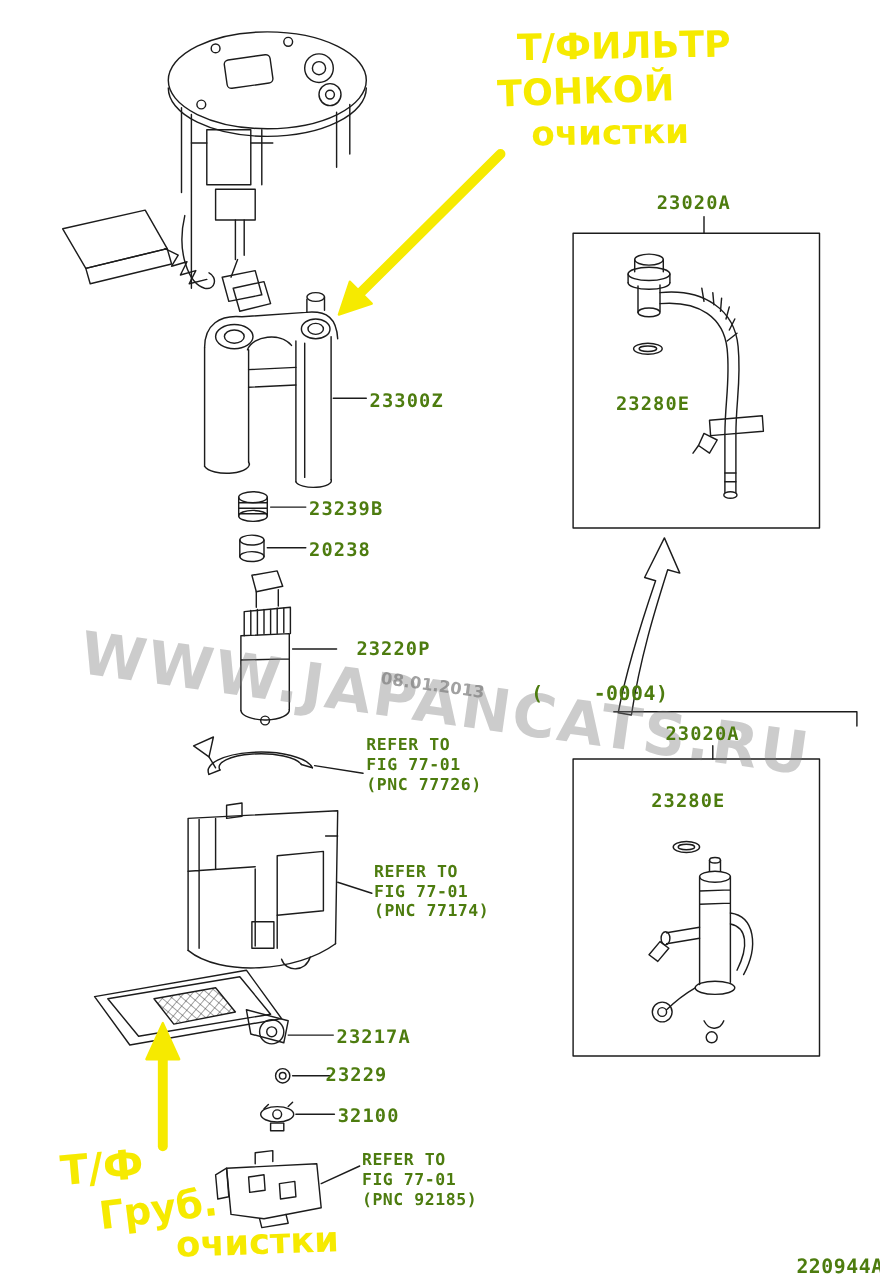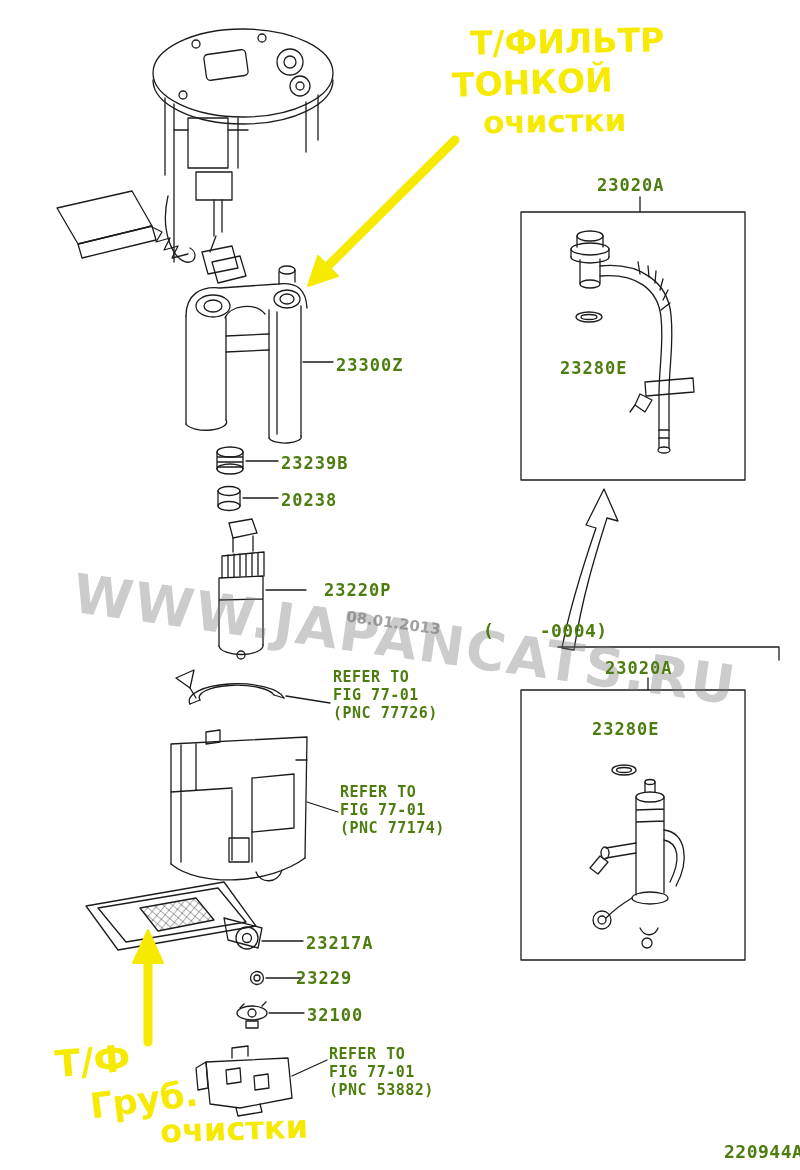--- a/index.html
+++ b/index.html
@@ -231,21 +231,21 @@
     <div>(PNC 77726)</div>
   </div>
   <div class="refblk" style="left:340px;top:783px">
     <div>REFER TO</div>
     <div>FIG 77-01</div>
     <div>(PNC 77174)</div>
   </div>
   <div class="refblk" style="left:329px;top:1045px">
     <div>REFER TO</div>
     <div>FIG 77-01</div>
-    <div>(PNC 53882)</div>
+    <div>(PNC 92185)</div>
   </div>
 
   <div class="lbl small pre" style="left:483px;top:620px">(    -0004)</div>
   <div class="lbl small" style="left:724px;top:1141px">220944A</div>
 
   <div class="yl" style="left:470px;top:22px;font-size:33px;transform:rotate(-1deg)">Т/ФИЛЬТР</div>
   <div class="yl" style="left:452px;top:63px;font-size:33px;transform:rotate(-2deg)">ТОНКОЙ</div>
   <div class="yl" style="left:483px;top:103px;font-size:31px;transform:rotate(-1deg)">очистки</div>
 
   <div class="yl" style="left:55px;top:1040px;font-size:37px;transform:rotate(-5deg)">Т/Ф</div>

